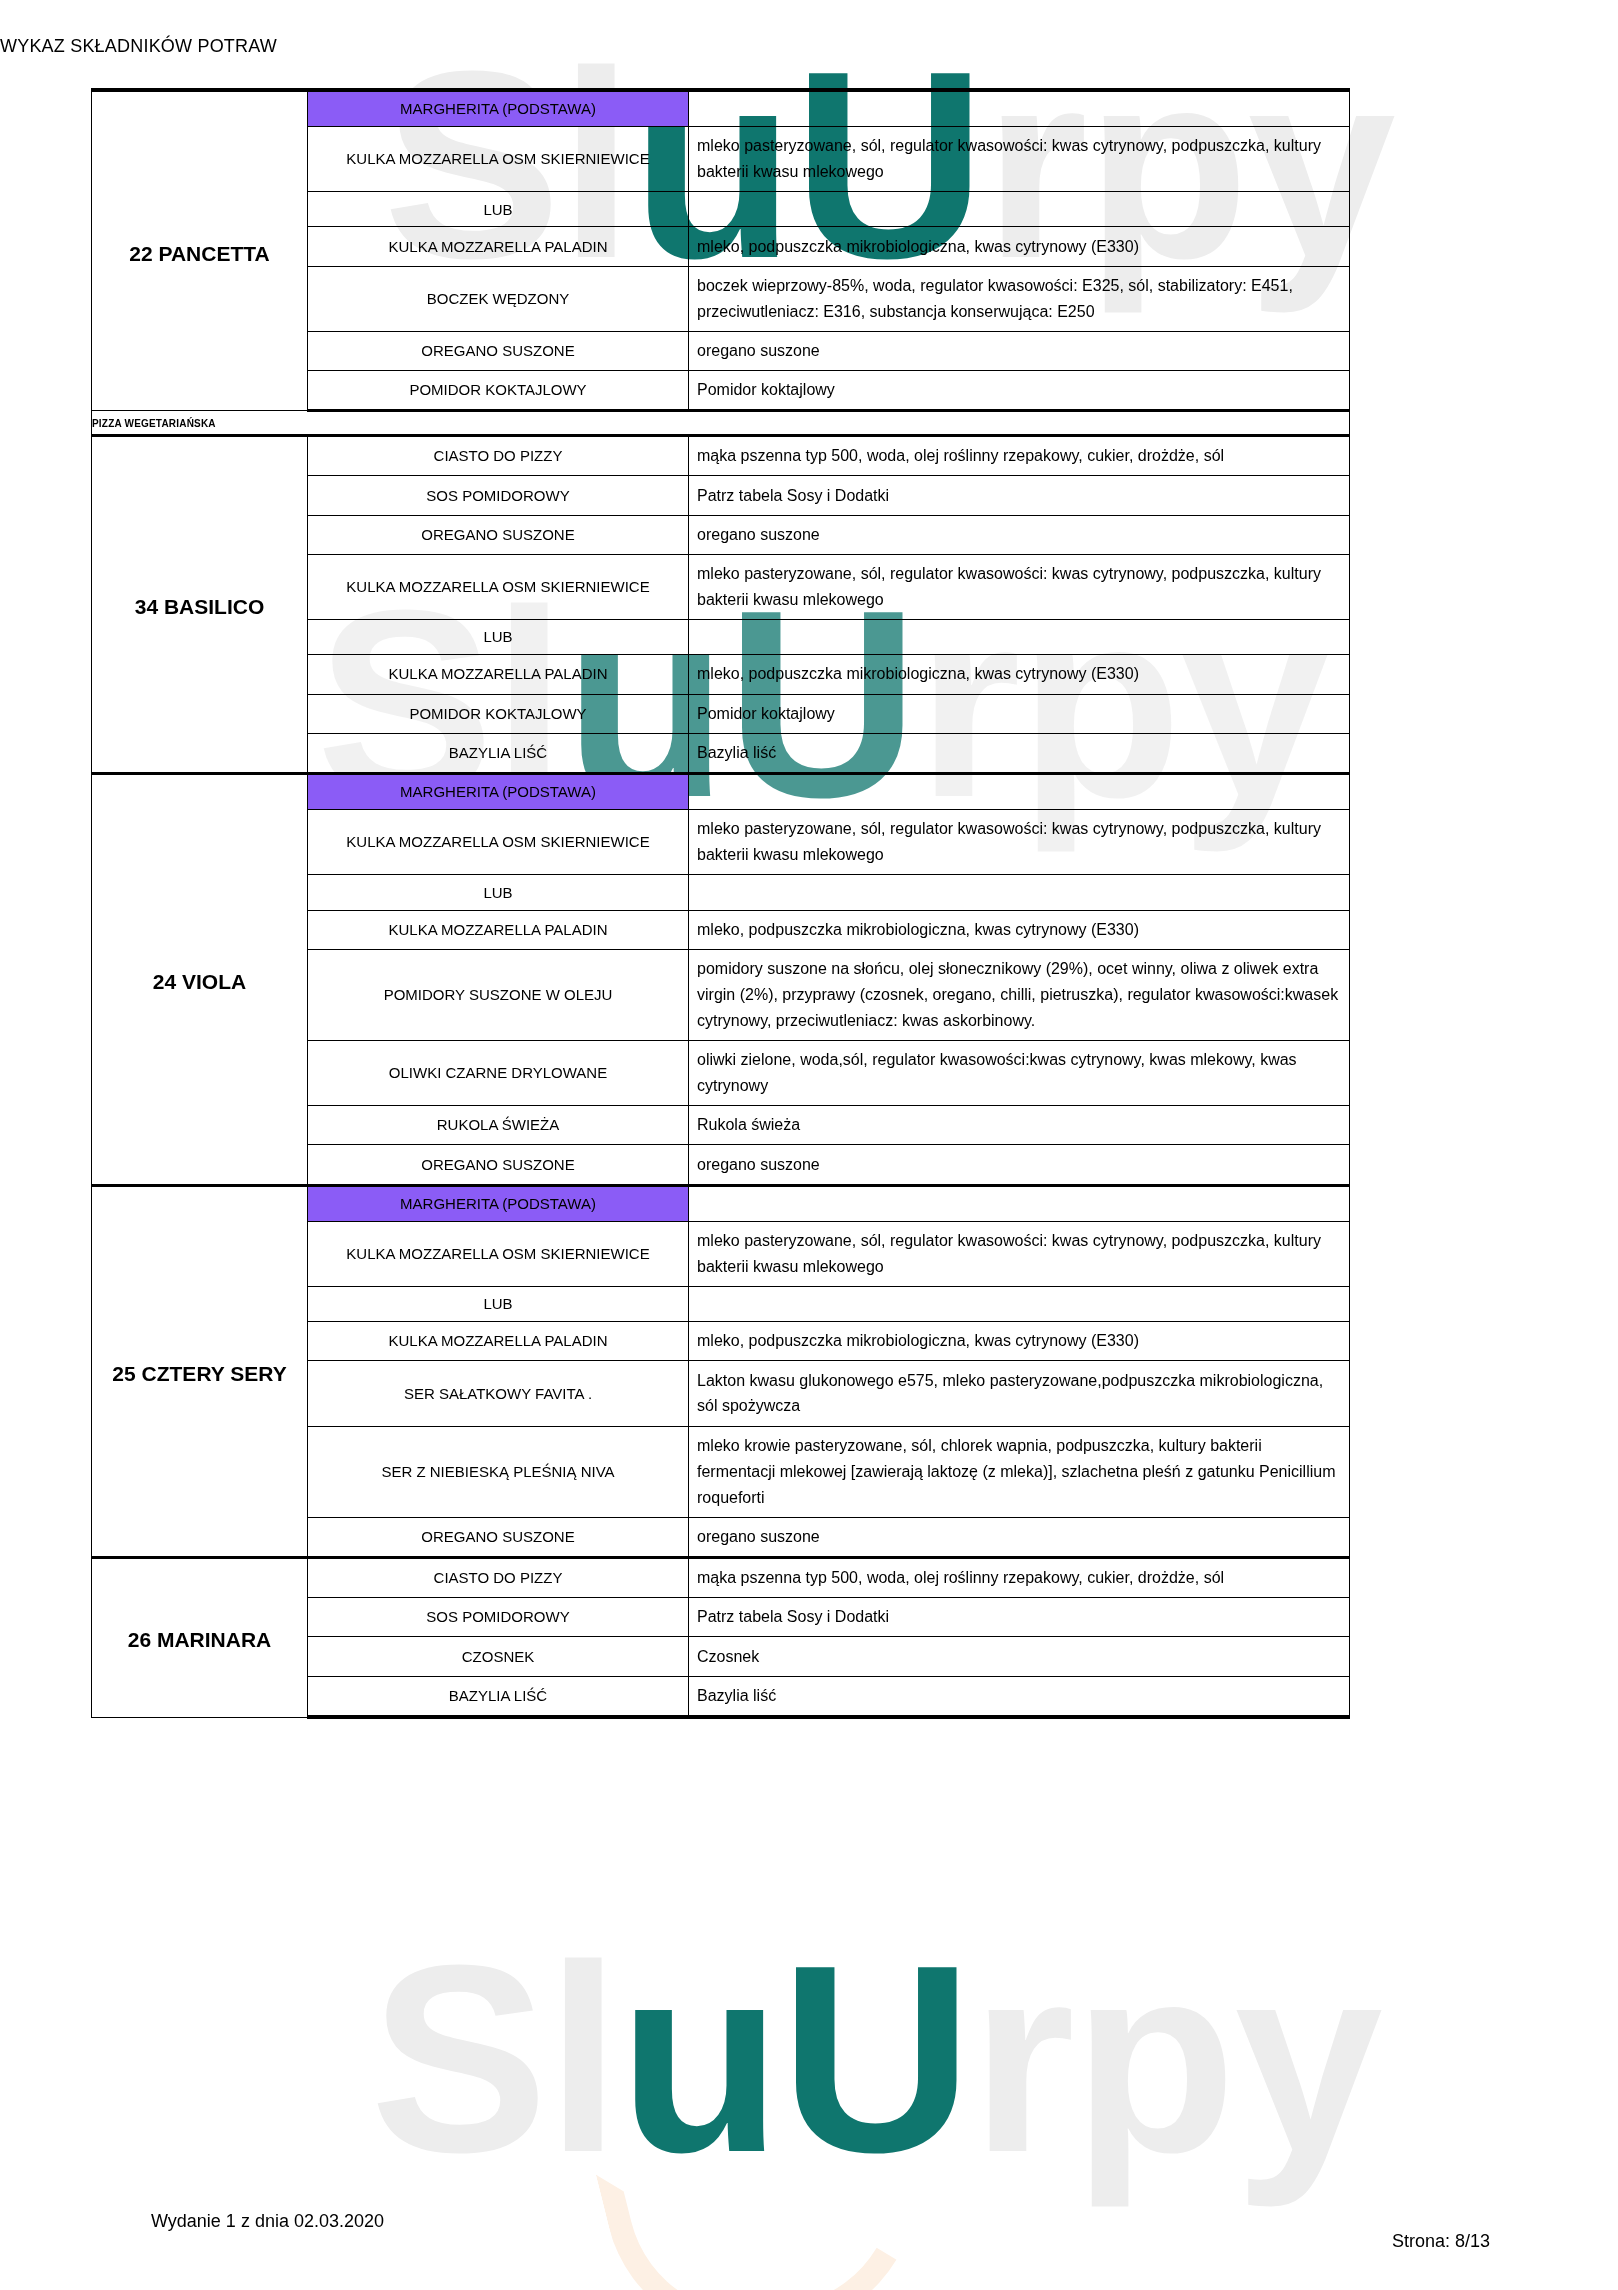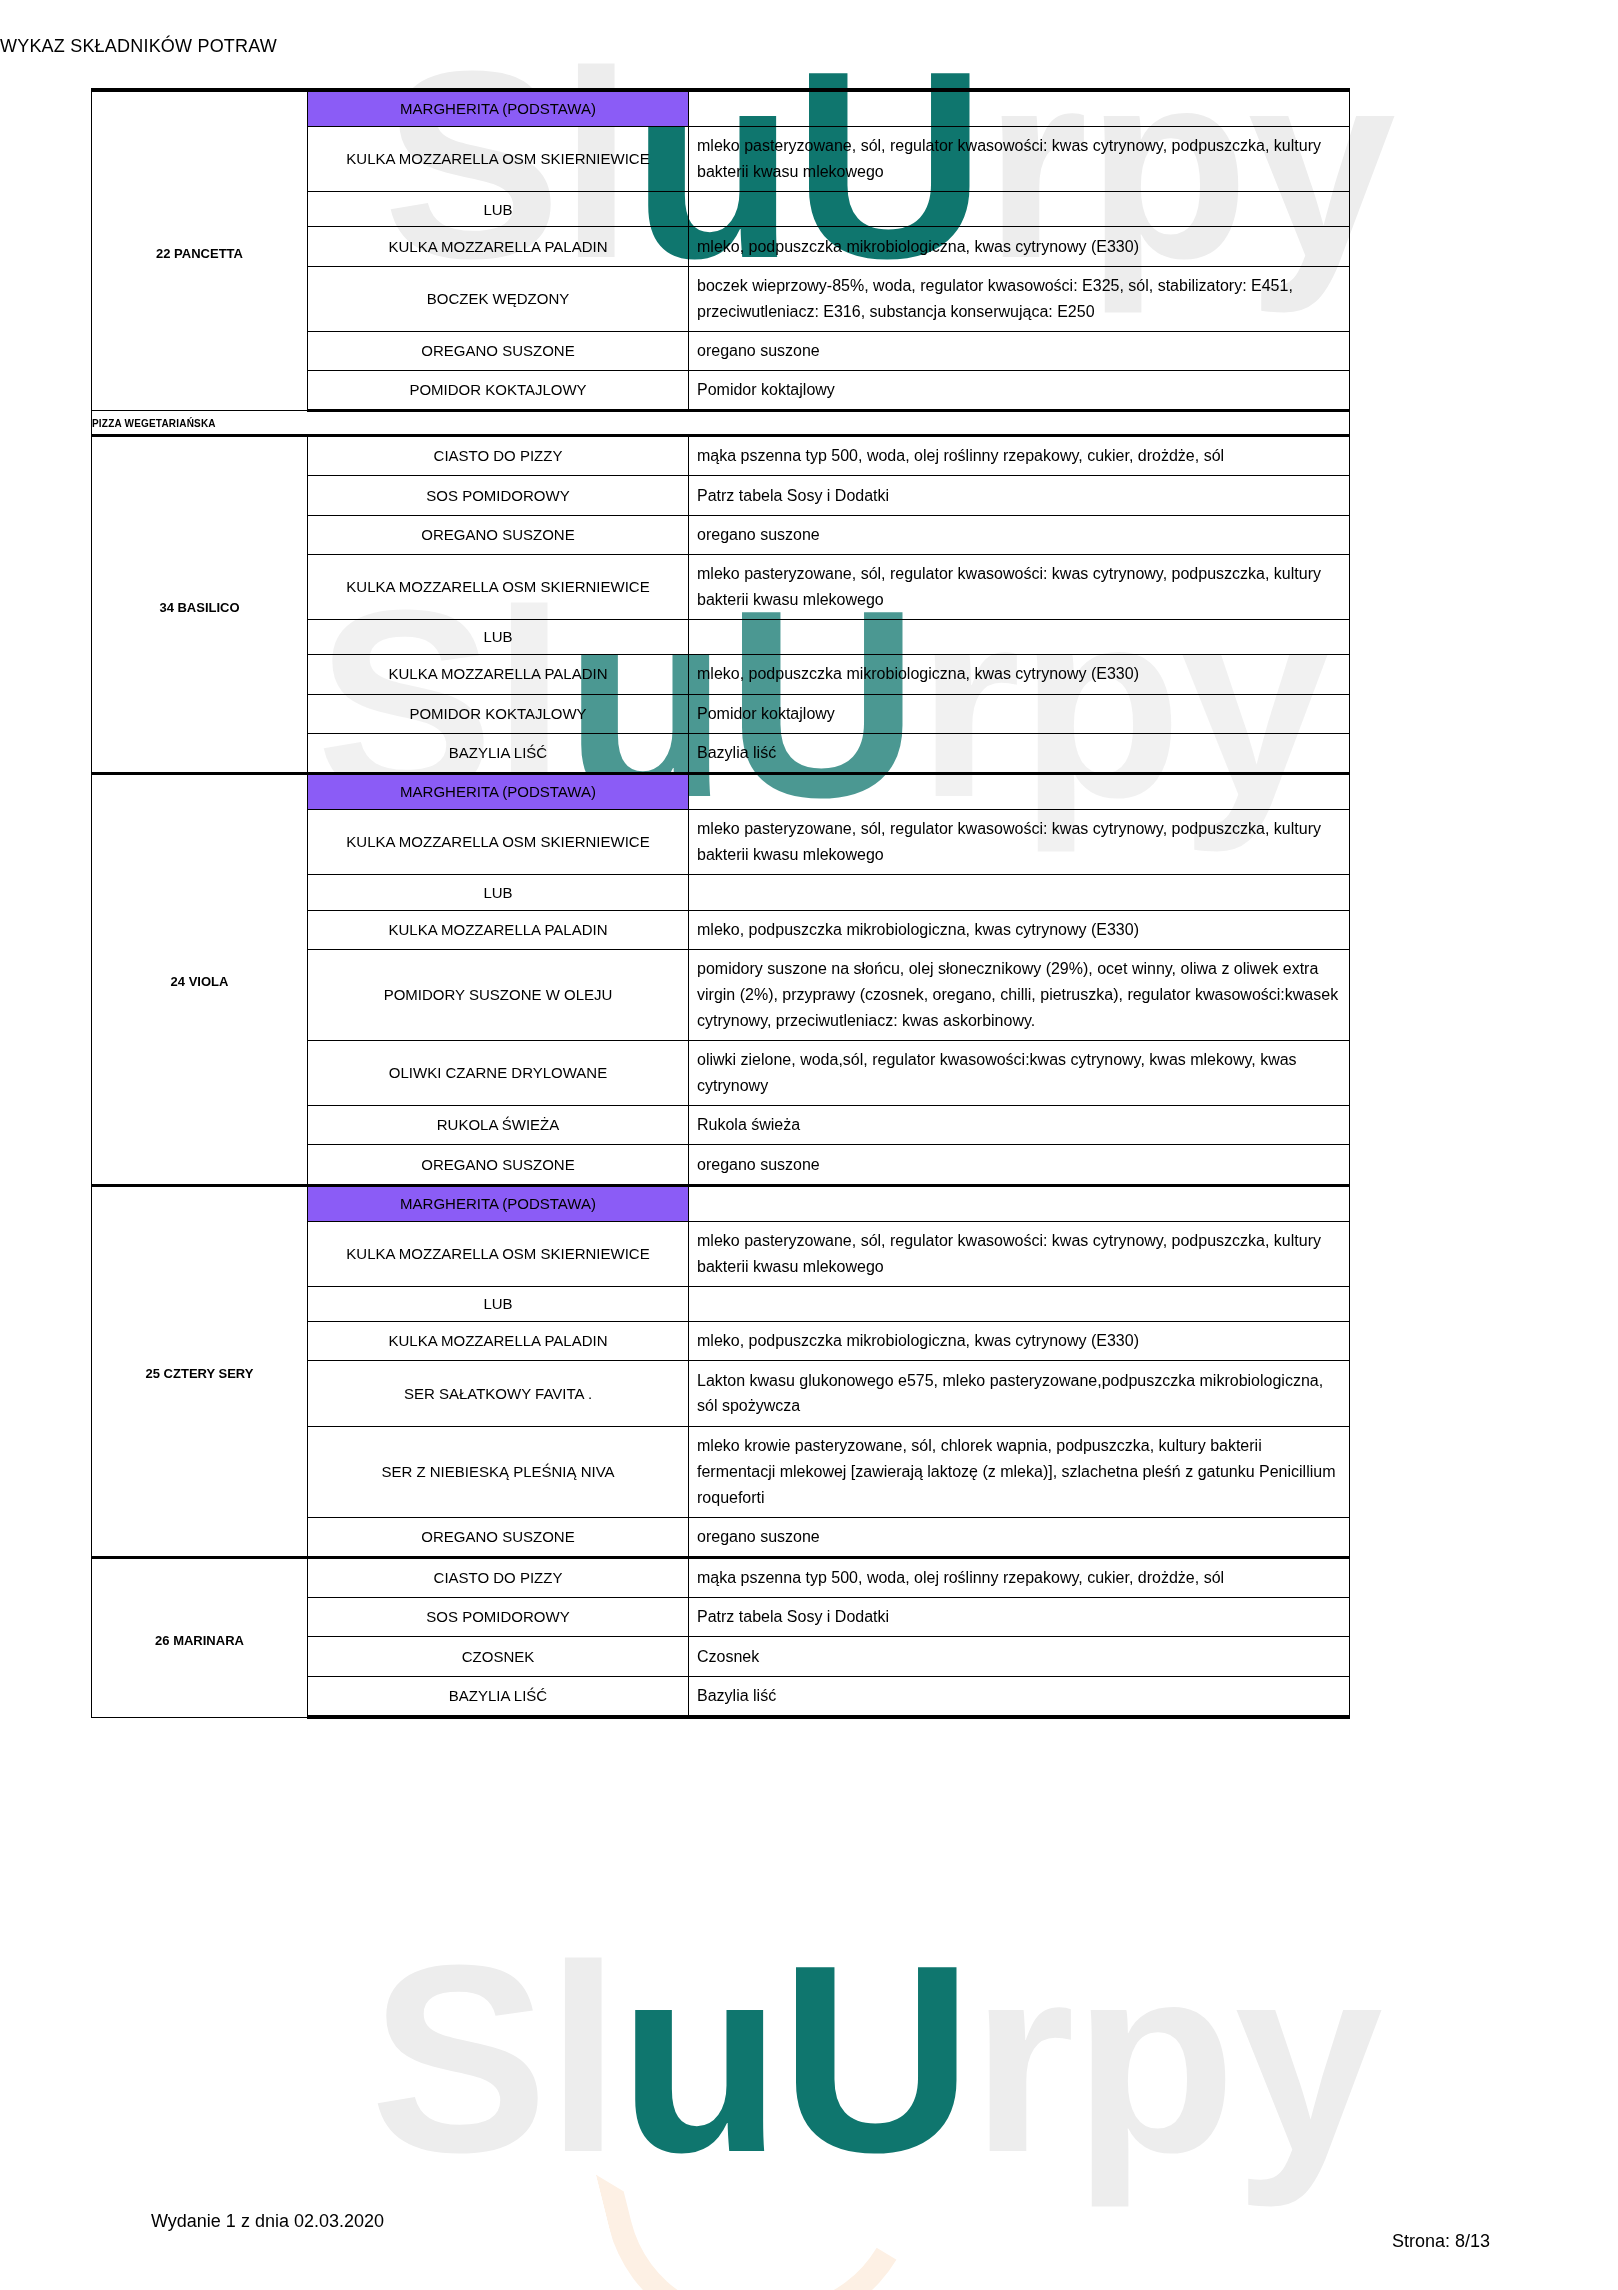--- a/index.html
+++ b/index.html
@@ -95,21 +95,21 @@
     background: transparent;
   }
   col.c-dish  { width: 216px; }
   col.c-ingr  { width: 381px; }
   col.c-desc  { width: 661px; }
 
   
   td.dish {
     text-align: center;
     vertical-align: top;
-    font-size: 13px;
+    font-size: 21px;
     font-weight: bold;
     padding: 5.3px 3.6px 0 3.6px;
     border-left: 4.5px solid #000;
     border-right: 2.7px solid #000;
   }
   
   td.ingr {
     text-align: center;
     font-size: 15px;
     padding: 6.2px 5.3px;

